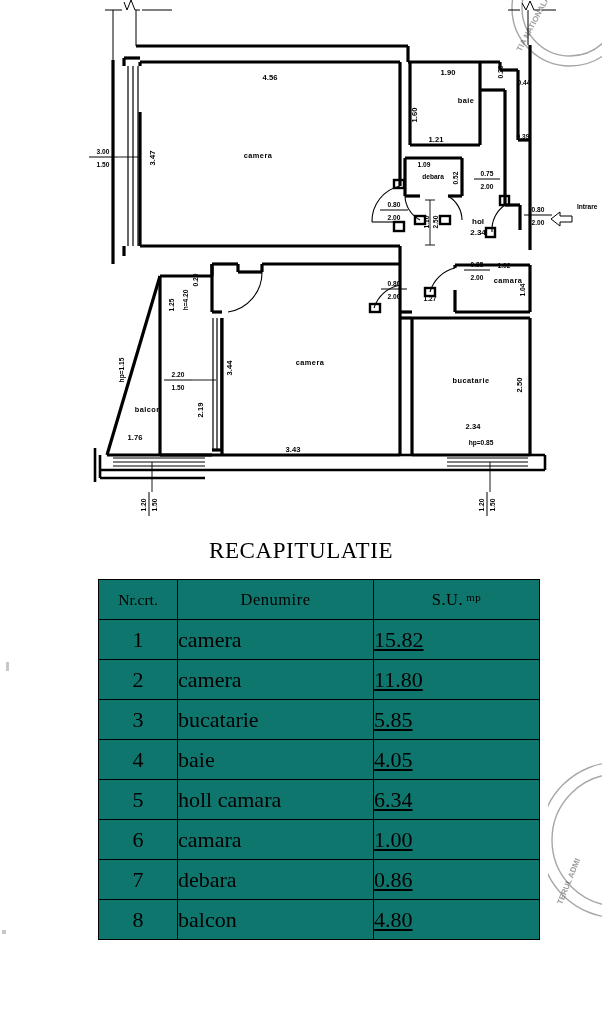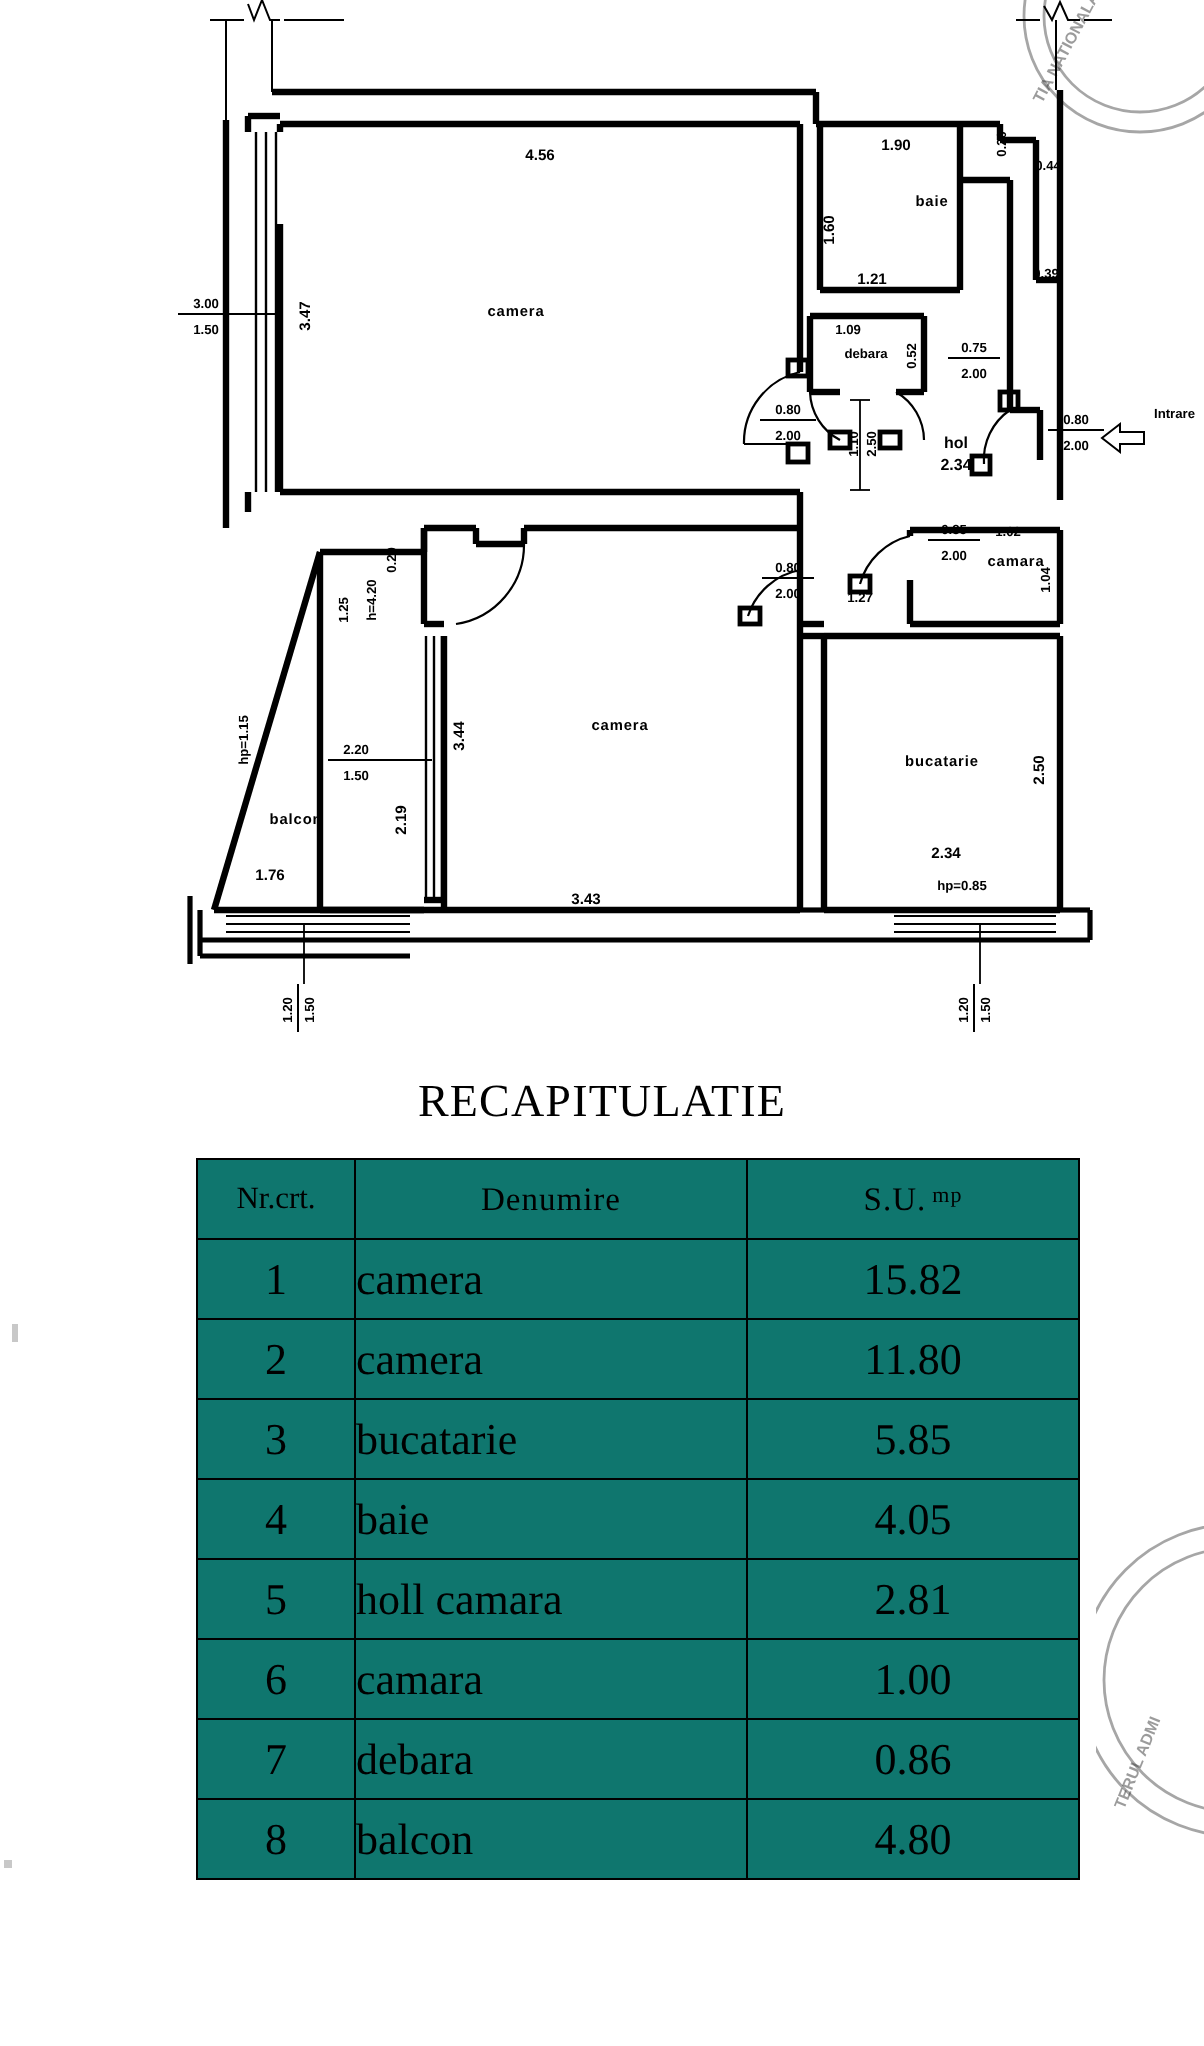--- a/index.html
+++ b/index.html
@@ -122,22 +122,22 @@
   .cell-nr {
     text-align: center;
     font-size: 22px;
   }
   .cell-den {
     text-align: left;
     padding-left: 12px;
     font-size: 22px;
   }
   .cell-su {
-    text-align: center;
     font-size: 22px;
+    text-decoration: underline;
   }
   .hdr {
     font-size: 16.5px;
     text-align: center;
     height: 34px;
   }
   .hdr-nr { font-size: 15.5px; }
   .hdr-den { letter-spacing: 0.5px; }
   .hdr-su  { letter-spacing: 0.5px; }
   .hdr-su sup {
@@ -501,21 +501,21 @@
           <td class="cell-su">5.85</td>
         </tr>
         <tr>
           <td class="cell-nr">4</td>
           <td class="cell-den">baie</td>
           <td class="cell-su">4.05</td>
         </tr>
         <tr>
           <td class="cell-nr">5</td>
           <td class="cell-den">holl  camara</td>
-          <td class="cell-su">2.81</td>
+          <td class="cell-su">6.34</td>
         </tr>
         <tr>
           <td class="cell-nr">6</td>
           <td class="cell-den">camara</td>
           <td class="cell-su">1.00</td>
         </tr>
         <tr>
           <td class="cell-nr">7</td>
           <td class="cell-den">debara</td>
           <td class="cell-su">0.86</td>

